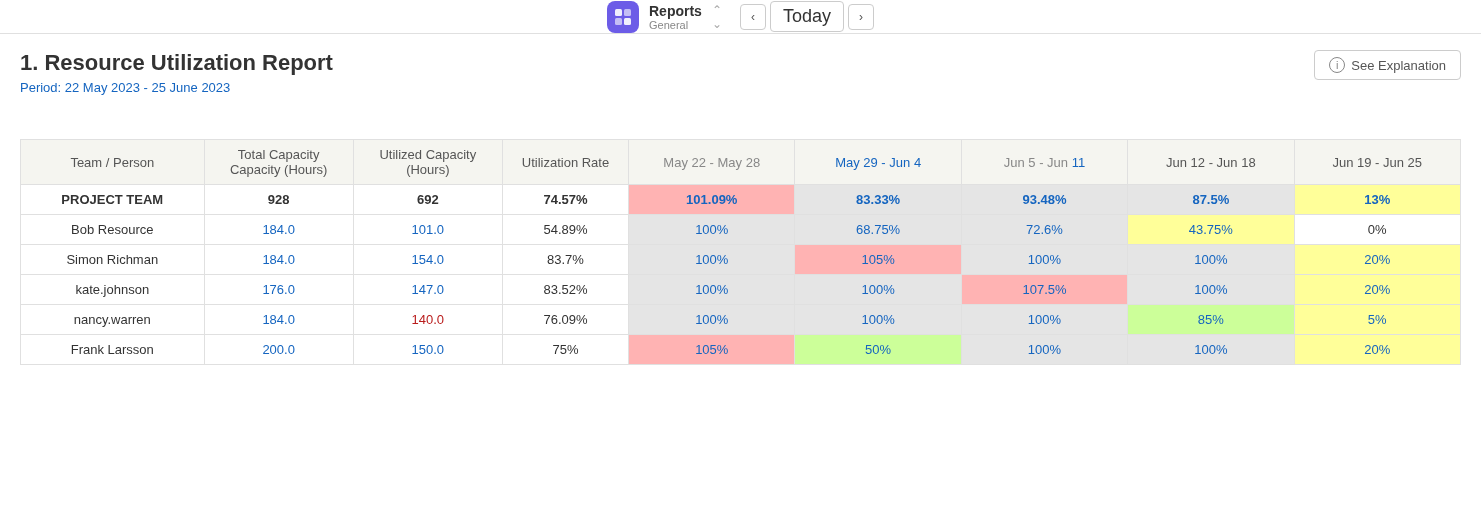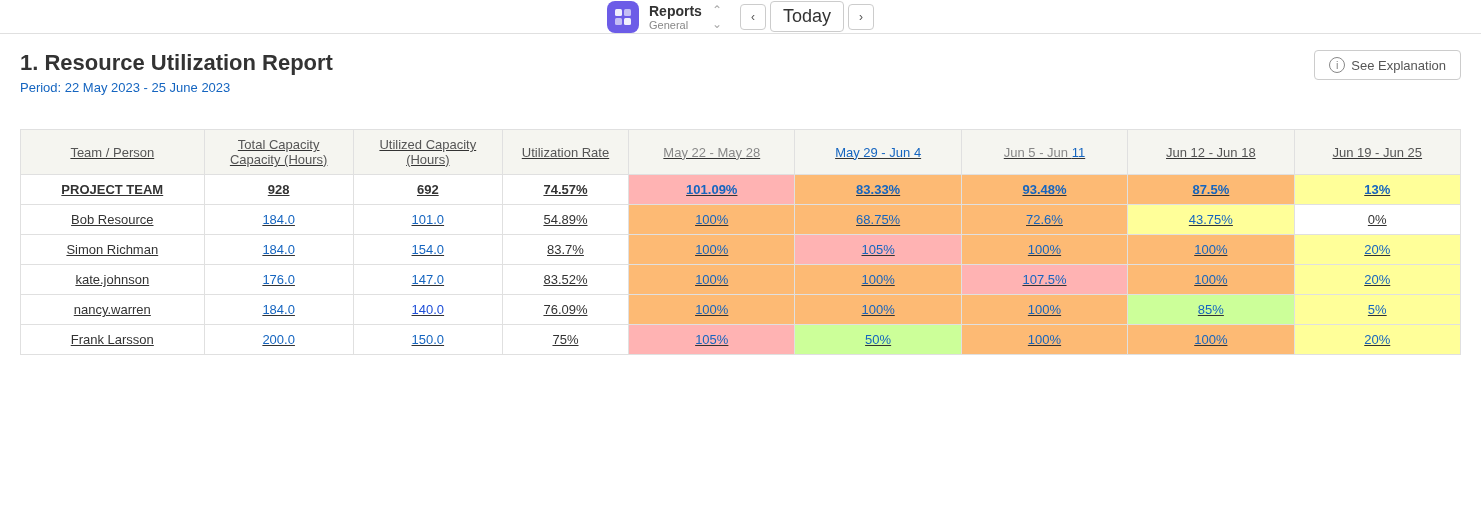--- a/index.html
+++ b/index.html
@@ -62,21 +62,21 @@
       display: flex; justify-content: space-between; align-items: flex-start; gap: 15px;
     }
     .see-explanation-btn {
       display: flex; align-items: center; gap: 6px;
       padding: 6px 14px; border: 1px solid #ccc; background: #fff;
       border-radius: 4px; cursor: pointer; font-size: 13px; color: #555;
       white-space: nowrap;
     }
 
     
-    .report-table { width: 100%; border-collapse: collapse; margin-top: 10px; text-decoration: underline; }
+    .report-table { width: 100%; border-collapse: collapse; margin-top: 20px; }
     .report-table th, .report-table td {
       border: 1px solid #e0e0e0;
       padding: 7px 10px;
       text-align: center;
       font-size: 13px;
     }
     .report-table th {
       background: #f5f5f0;
       font-weight: 500;
       color: #555;
@@ -87,21 +87,21 @@
     .col-utilized { width: 130px; }
     .col-rate { width: 110px; }
     .col-week { width: 145px; }
 
     .team-name-cell { text-align: left; }
     .bold-row td { font-weight: 700; }
     .blue-number { color: #1565c0; }
 
     
     .cell-red { background: #ffb3b3; color: #1565c0; font-weight: 500; }
-    .cell-green { background: #fdba74; color: #1565c0; font-weight: 500; }
+    .cell-green { background: #e5e5e5; color: #1565c0; font-weight: 500; }
     .cell-yellow { background: #ffff99; color: #1565c0; font-weight: 500; }
     .cell-light-green { background: #ccff99; color: #1565c0; font-weight: 500; }
   </style>
 </head>
 <body>
 
 <div class="top-bar">
   <div class="top-bar-left">
     <div class="app-logo">
       <svg viewBox="0 0 20 20" fill="none">
@@ -198,21 +198,21 @@
     <td>83.52%</td>
     <td class="cell-green">100%</td>
     <td class="cell-green">100%</td>
     <td class="cell-red">107.5%</td>
     <td class="cell-green">100%</td>
     <td class="cell-yellow">20%</td>
   </tr>
         <tr>
     <td class="team-name-cell">nancy.warren</td>
     <td><span class="blue-number" style="color: rgb(21, 101, 192);">184.0</span></td>
-    <td><span class="blue-number" style="color: #1d4ed8;">140.0</span></td>
+    <td><span class="blue-number" style="color: #b91c1c;">140.0</span></td>
     <td>76.09%</td>
     <td class="cell-green">100%</td>
     <td class="cell-green">100%</td>
     <td class="cell-green">100%</td>
     <td class="cell-light-green">85%</td>
     <td class="cell-yellow">5%</td>
   </tr>
         <tr>
     <td class="team-name-cell">Frank Larsson</td>
     <td><span class="blue-number" style="color: rgb(21, 101, 192);">200.0</span></td>

